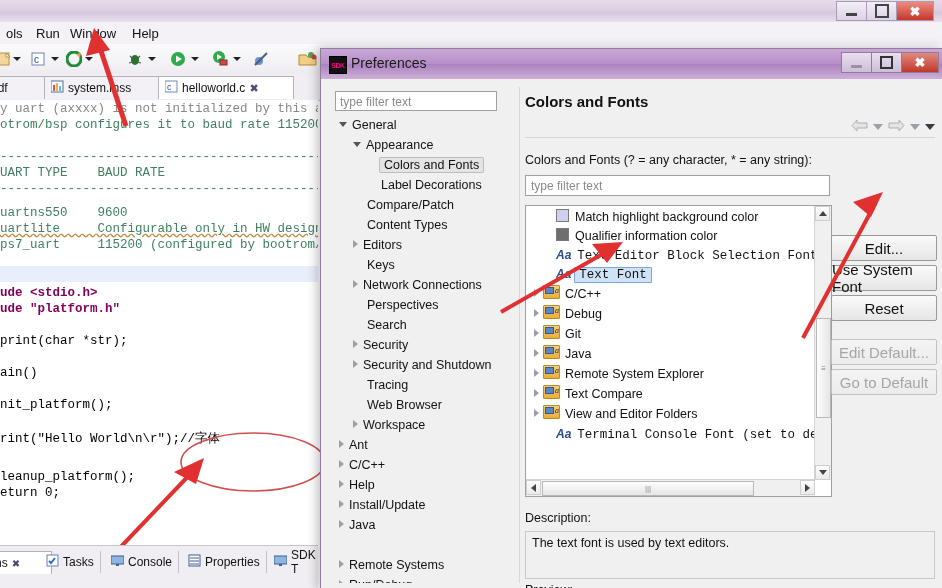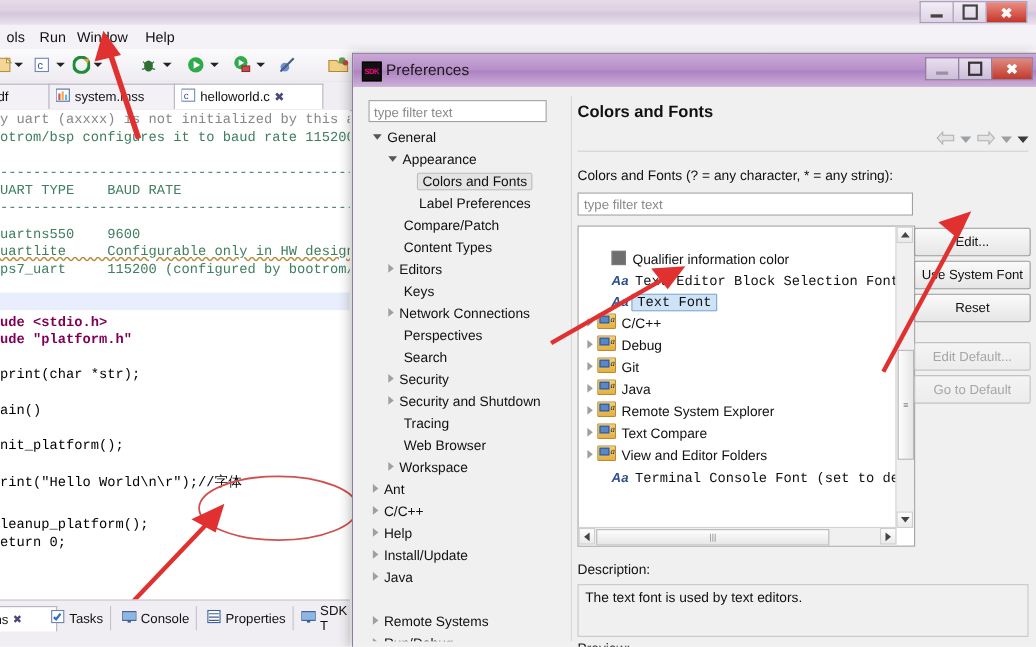--- a/index.html
+++ b/index.html
@@ -254,22 +254,22 @@
   .tri-up { width:0;height:0;border-left:4px solid transparent;border-right:4px solid transparent;border-bottom:5px solid #444;}
   .tri-dn { width:0;height:0;border-left:4px solid transparent;border-right:4px solid transparent;border-top:5px solid #444;}
   .tri-l  { width:0;height:0;border-top:4px solid transparent;border-bottom:4px solid transparent;border-right:5px solid #444;}
   .tri-r  { width:0;height:0;border-top:4px solid transparent;border-bottom:4px solid transparent;border-left:5px solid #444;}
 
   
   .btn {
     position: absolute; right: 6px; width: 104px; height: 24px;
     background: linear-gradient(to bottom, #fafafa, #e6e6e6);
     border: 1px solid #9a9a9a; border-radius: 2px;
-    font-size: 12px; color: #111;
-    display: flex; align-items: center; justify-content: center;
+    font-size: 15px; color: #111;
+    display: flex; align-items: center; justify-content: center; margin-top: 28px;
   }
   .btn.disabled { color: #a6a6a6; background: linear-gradient(to bottom,#f4f4f4,#ececec); border-color:#c2c2c2;}
 
   
   .descbox {
     position: absolute; left: 204px; top: 452px; width: 410px; height: 48px;
     border: 1px solid #c8c8c8; background: #f0f0f0;
     font-size: 12.5px; color: #111; padding: 4px 6px; box-sizing: border-box;
   }
 
@@ -475,21 +475,21 @@
     </div>
 
     <div class="dlg-body">
 
       <div class="tree-filter">type filter text</div>
 
       <div class="tree">
         <div class="tnode" style="top:0px;  left:4px"><i class="arr-open"></i><span class="lbl">General</span></div>
         <div class="tnode" style="top:20px; left:18px"><i class="arr-open"></i><span class="lbl">Appearance</span></div>
         <div class="tnode sel" style="top:40px; left:46px"><span class="lbl">Colors and Fonts</span></div>
-        <div class="tnode" style="top:60px; left:46px"><span class="lbl">Label Preferences</span></div>
+        <div class="tnode" style="top:60px; left:46px"><span class="lbl">Label Decorations</span></div>
         <div class="tnode" style="top:80px; left:32px"><span class="lbl">Compare/Patch</span></div>
         <div class="tnode" style="top:100px;left:32px"><span class="lbl">Content Types</span></div>
         <div class="tnode" style="top:120px;left:18px"><i class="arr-closed"></i><span class="lbl">Editors</span></div>
         <div class="tnode" style="top:140px;left:32px"><span class="lbl">Keys</span></div>
         <div class="tnode" style="top:160px;left:18px"><i class="arr-closed"></i><span class="lbl">Network Connections</span></div>
         <div class="tnode" style="top:180px;left:32px"><span class="lbl">Perspectives</span></div>
         <div class="tnode" style="top:200px;left:32px"><span class="lbl">Search</span></div>
         <div class="tnode" style="top:220px;left:18px"><i class="arr-closed"></i><span class="lbl">Security</span></div>
         <div class="tnode" style="top:240px;left:18px"><i class="arr-closed"></i><span class="lbl">Security and Shutdown</span></div>
         <div class="tnode" style="top:260px;left:32px"><span class="lbl">Tracing</span></div>
@@ -523,20 +523,23 @@
         <span class="nav-tri"></span>
         <span class="nav-tri dark"></span>
       </div>
 
       <div class="pane-hr"></div>
 
       <div class="fld-label" style="left:204px; top:74px">Colors and Fonts (? = any character, * = any string):</div>
       <div class="filter2">type filter text</div>
 
       <div class="cflist">
+        <div class="cfrow" style="top:2px;   left:30px">
+          <span class="swatch" style="background:#cfd0f0"></span><span class="celltxt">Match highlight background color</span>
+        </div>
         <div class="cfrow" style="top:21px;  left:30px">
           <span class="swatch" style="background:#6e6e6e"></span><span class="celltxt">Qualifier information color</span>
         </div>
         <div class="cfrow" style="top:40px;  left:30px">
           <span class="aa">Aa</span><span class="celltxt mono">Text Editor Block Selection Font</span>
         </div>
         <div class="cfrow sel" style="top:59px;  left:30px">
           <span class="aa">Aa</span><span class="celltxt mono">Text Font</span>
         </div>
         <div class="cfrow" style="top:79px;  left:8px">

